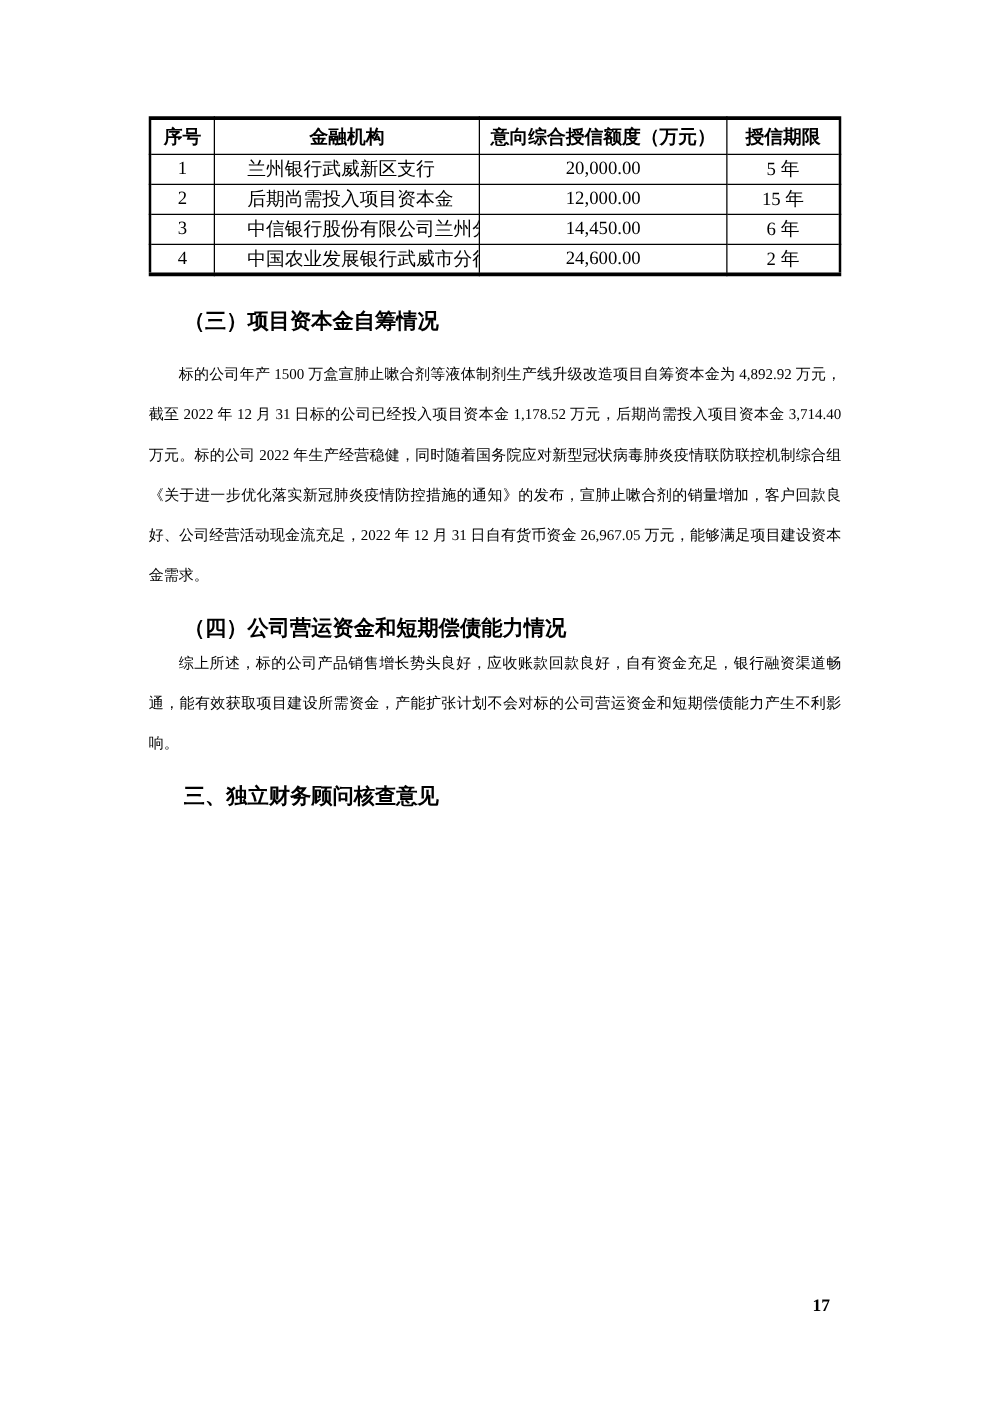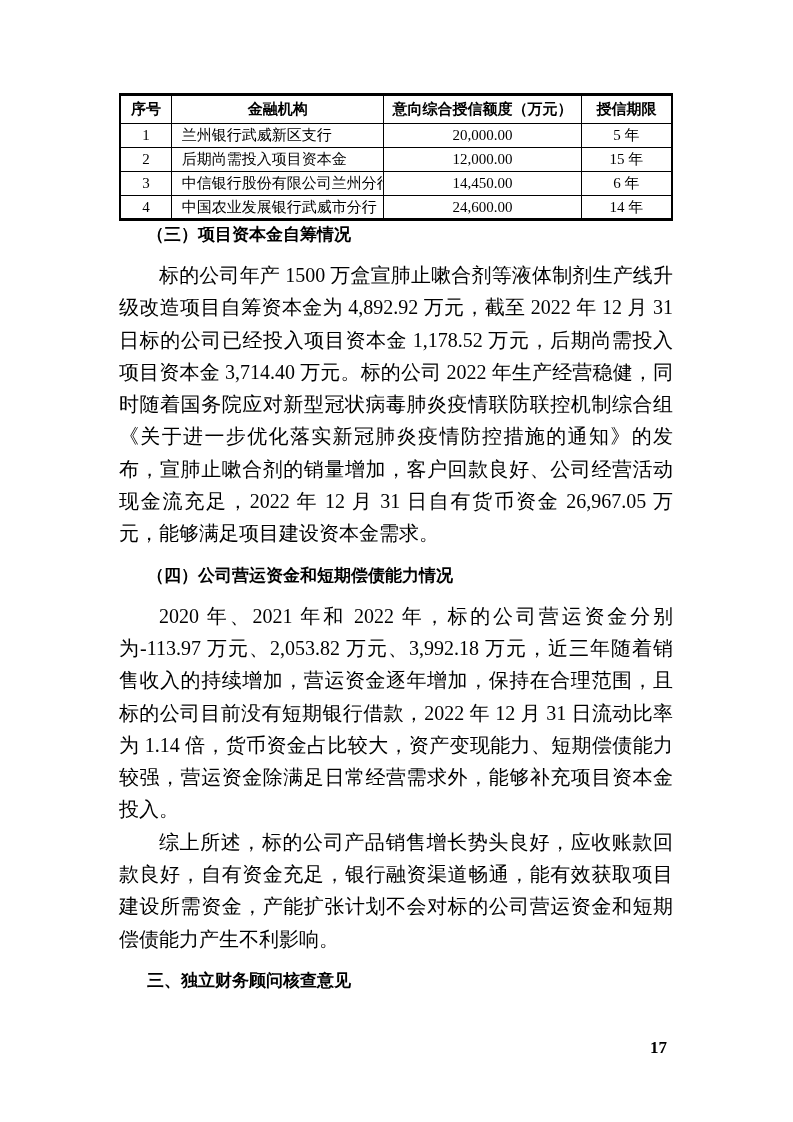--- a/index.html
+++ b/index.html
@@ -39,48 +39,48 @@
     vertical-align: middle;
     padding: 0 2px;
     overflow: hidden;
     white-space: nowrap;
   }
   table.credit-table thead tr { height: 29px; }
   table.credit-table tbody tr { height: 24px; }
   table.credit-table th { font-weight: bold; }
   table.credit-table td.cell-org {
     text-align: left;
-    padding-left: 10px;
+    padding-left: 26px;
   }
   .col-num  { width: 51px; }
   .col-org  { width: 211px; }
   .col-amt  { width: 196px; }
   .col-term { width: 90px; }
 
   h3.sec-heading {
     margin: 14px 0 0 0;
     padding-left: 28px;
     font-size: 17px;
     line-height: 23px;
     font-weight: bold;
   }
-  h3.first-heading { margin-top: 2px; }
+  h3.first-heading { margin-top: 26px; font-family: Liberation Mono, monospace; }
   p.para {
     margin: 13px 0 0 0;
-    font-size: 20px;
+    font-size: 12px;
     line-height: 32.3px;
     text-align: justify;
     text-indent: 2em;
   }
   p.para-follow { margin-top: 0; }
   .page-number {
     position: absolute;
     left: 650px;
     top: 1038px;
-    font-size: 17px;
+    font-size: 14px;
     font-weight: bold;
     font-family: "Liberation Serif", "DejaVu Serif", serif;
   }
 </style>
 </head>
 <body>
 
 <div class="page">
   <div class="content">
 
@@ -115,30 +115,29 @@
         <tr>
           <td>3</td>
           <td class="cell-org">中信银行股份有限公司兰州分行</td>
           <td>14,450.00</td>
           <td>6 年</td>
         </tr>
         <tr>
           <td>4</td>
           <td class="cell-org">中国农业发展银行武威市分行</td>
           <td>24,600.00</td>
-          <td>14 年</td>
+          <td>2 年</td>
         </tr>
       </tbody>
     </table>
 
     <h3 class="sec-heading first-heading">（三）项目资本金自筹情况</h3>
     <p class="para">标的公司年产 1500 万盒宣肺止嗽合剂等液体制剂生产线升级改造项目自筹资本金为 4,892.92 万元，截至 2022 年 12 月 31 日标的公司已经投入项目资本金 1,178.52 万元，后期尚需投入项目资本金 3,714.40 万元。标的公司 2022 年生产经营稳健，同时随着国务院应对新型冠状病毒肺炎疫情联防联控机制综合组《关于进一步优化落实新冠肺炎疫情防控措施的通知》的发布，宣肺止嗽合剂的销量增加，客户回款良好、公司经营活动现金流充足，2022 年 12 月 31 日自有货币资金 26,967.05 万元，能够满足项目建设资本金需求。</p>
 
     <h3 class="sec-heading">（四）公司营运资金和短期偿债能力情况</h3>
-    <p class="para">2020 年、2021 年和 2022 年，标的公司营运资金分别为-113.97 万元、2,053.82 万元、3,992.18 万元，近三年随着销售收入的持续增加，营运资金逐年增加，保持在合理范围，且标的公司目前没有短期银行借款，2022 年 12 月 31 日流动比率为 1.14 倍，货币资金占比较大，资产变现能力、短期偿债能力较强，营运资金除满足日常经营需求外，能够补充项目资本金投入。</p>
     <p class="para para-follow">综上所述，标的公司产品销售增长势头良好，应收账款回款良好，自有资金充足，银行融资渠道畅通，能有效获取项目建设所需资金，产能扩张计划不会对标的公司营运资金和短期偿债能力产生不利影响。</p>
 
     <h3 class="sec-heading">三、独立财务顾问核查意见</h3>
 
   </div>
 
   <div class="page-number">17</div>
 </div>
 
 </body></html>

